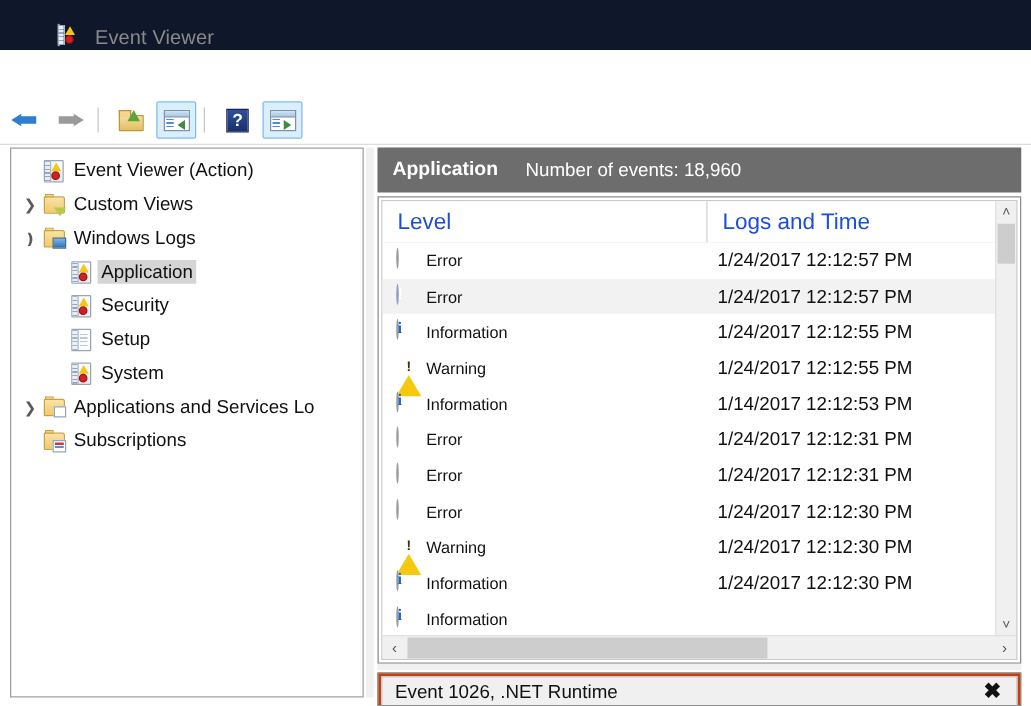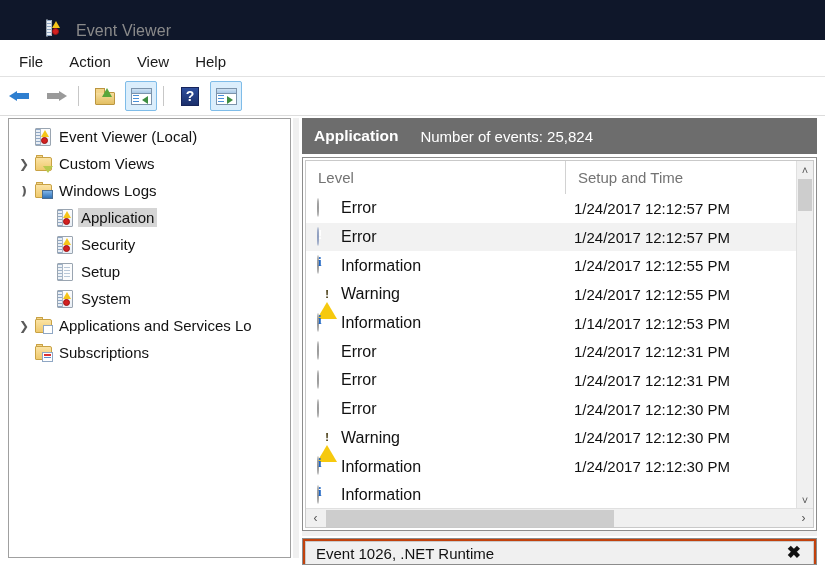--- a/index.html
+++ b/index.html
@@ -187,29 +187,29 @@
     border:1px solid #8c8c8c;box-sizing:border-box;background:#fff;
     display:flex;flex-direction:column;
   }
   .listinner{position:absolute;left:2px;top:2px;right:2px;bottom:2px;border:1px solid #c9c9c9;box-sizing:border-box;overflow:hidden;background:#fff;}
 
   .lv-head{
     display:flex;height:33px;background:#fff;border-bottom:1px solid #d2d2d2;align-items:center;
     flex:0 0 auto;
   }
   .lv-head .col{
-    font-size:15px;color:#737373;padding-left:12px;box-sizing:border-box;display:flex;align-items:center;height:100%;
+    font-size:18px;color:#1d4ed8;padding-left:12px;box-sizing:border-box;display:flex;align-items:center;height:100%;
   }
   .lv-head .col.c0{width:260px;border-right:1px solid #d2d2d2;}
   .lv-head .col.c1{flex:1;}
 
   .lv-body{position:absolute;left:0;right:17px;top:33px;bottom:19px;overflow:hidden;background:#fff;}
   .row{display:flex;align-items:center;height:28.7px;padding-left:11px;box-sizing:border-box;}
   .row.sel{background:#f2f2f2;}
-  .row .lvl{width:249px;display:flex;align-items:center;font-size:16px;color:#111;}
+  .row .lvl{width:249px;display:flex;align-items:center;font-size:13px;color:#111;}
   .row .dt{flex:1;font-size:15px;color:#111;padding-left:8px;}
   .row .sevico{width:19px;height:19px;margin-right:5px;flex:0 0 auto;position:relative;}
 
   .sev-error{
     width:18px;height:18px;border-radius:50%;
     background:radial-gradient(circle at 35% 28%,#ef6a6a 0%,#d42424 55%,#a81212 100%);
     border:1.5px solid #9c9c9c;box-sizing:border-box;position:relative;
   }
   .sev-error.blueish{
     background:radial-gradient(circle at 35% 28%,#d77ba0 0%,#b43f6a 45%,#7a3f8e 100%);
@@ -277,26 +277,20 @@
       <span class="book"><span class="warn"></span><span class="errdot"></span></span>
     </span>
     <span class="title-text">Event Viewer</span>
   </div>
 
   <div class="ghostrow">
     <span style="left:40px"></span>
     <span style="left:340px"></span>
   </div>
 
-  <div class="menubar">
-    <div class="menu-item">File</div>
-    <div class="menu-item">Action</div>
-    <div class="menu-item">View</div>
-    <div class="menu-item">Help</div>
-  </div>
 
   <div class="toolbar">
     <div class="tb-btn">
       <span class="arrow-l"></span>
     </div>
     <div class="tb-btn">
       <span class="arrow-r"></span>
     </div>
     <div class="tb-sep"></div>
     <div class="tb-btn">
@@ -330,21 +324,21 @@
     <div class="tree">
 
       <div class="tnode indent1">
         <span class="twisty"></span>
         <span class="ticon">
           <span class="book">
               <span class="warn"></span>
               <span class="errdot"></span>
             </span>
         </span>
-        <span class="tlabel">Event Viewer (Local)</span>
+        <span class="tlabel">Event Viewer (Action)</span>
       </div>
 
       <div class="tnode indent1">
         <span class="twisty">❯</span>
         <span class="ticon">
           <span class="folder">
               <span class="tab"></span>
               <span class="back"></span>
               <span class="funnel"></span>
             </span>
@@ -430,29 +424,29 @@
 
     </div>
   </div>
 
   <div class="splitter"></div>
 
   <div class="rightpane">
 
     <div class="pane-header">
       <span class="ph-title">Application</span>
-      <span class="ph-count">Number of events: 25,824</span>
+      <span class="ph-count">Number of events: 18,960</span>
     </div>
 
     <div class="listbox">
       <div class="listinner">
 
         <div class="lv-head">
           <div class="col c0">Level</div>
-          <div class="col c1">Setup and Time</div>
+          <div class="col c1">Logs and Time</div>
         </div>
 
         <div class="lv-body">
 
           <div class="row">
             <div class="lvl">
               <span class="sevico"><span class="sev-error"></span></span>
               <span>Error</span>
             </div>
             <div class="dt">1/24/2017 12:12:57 PM</div>

